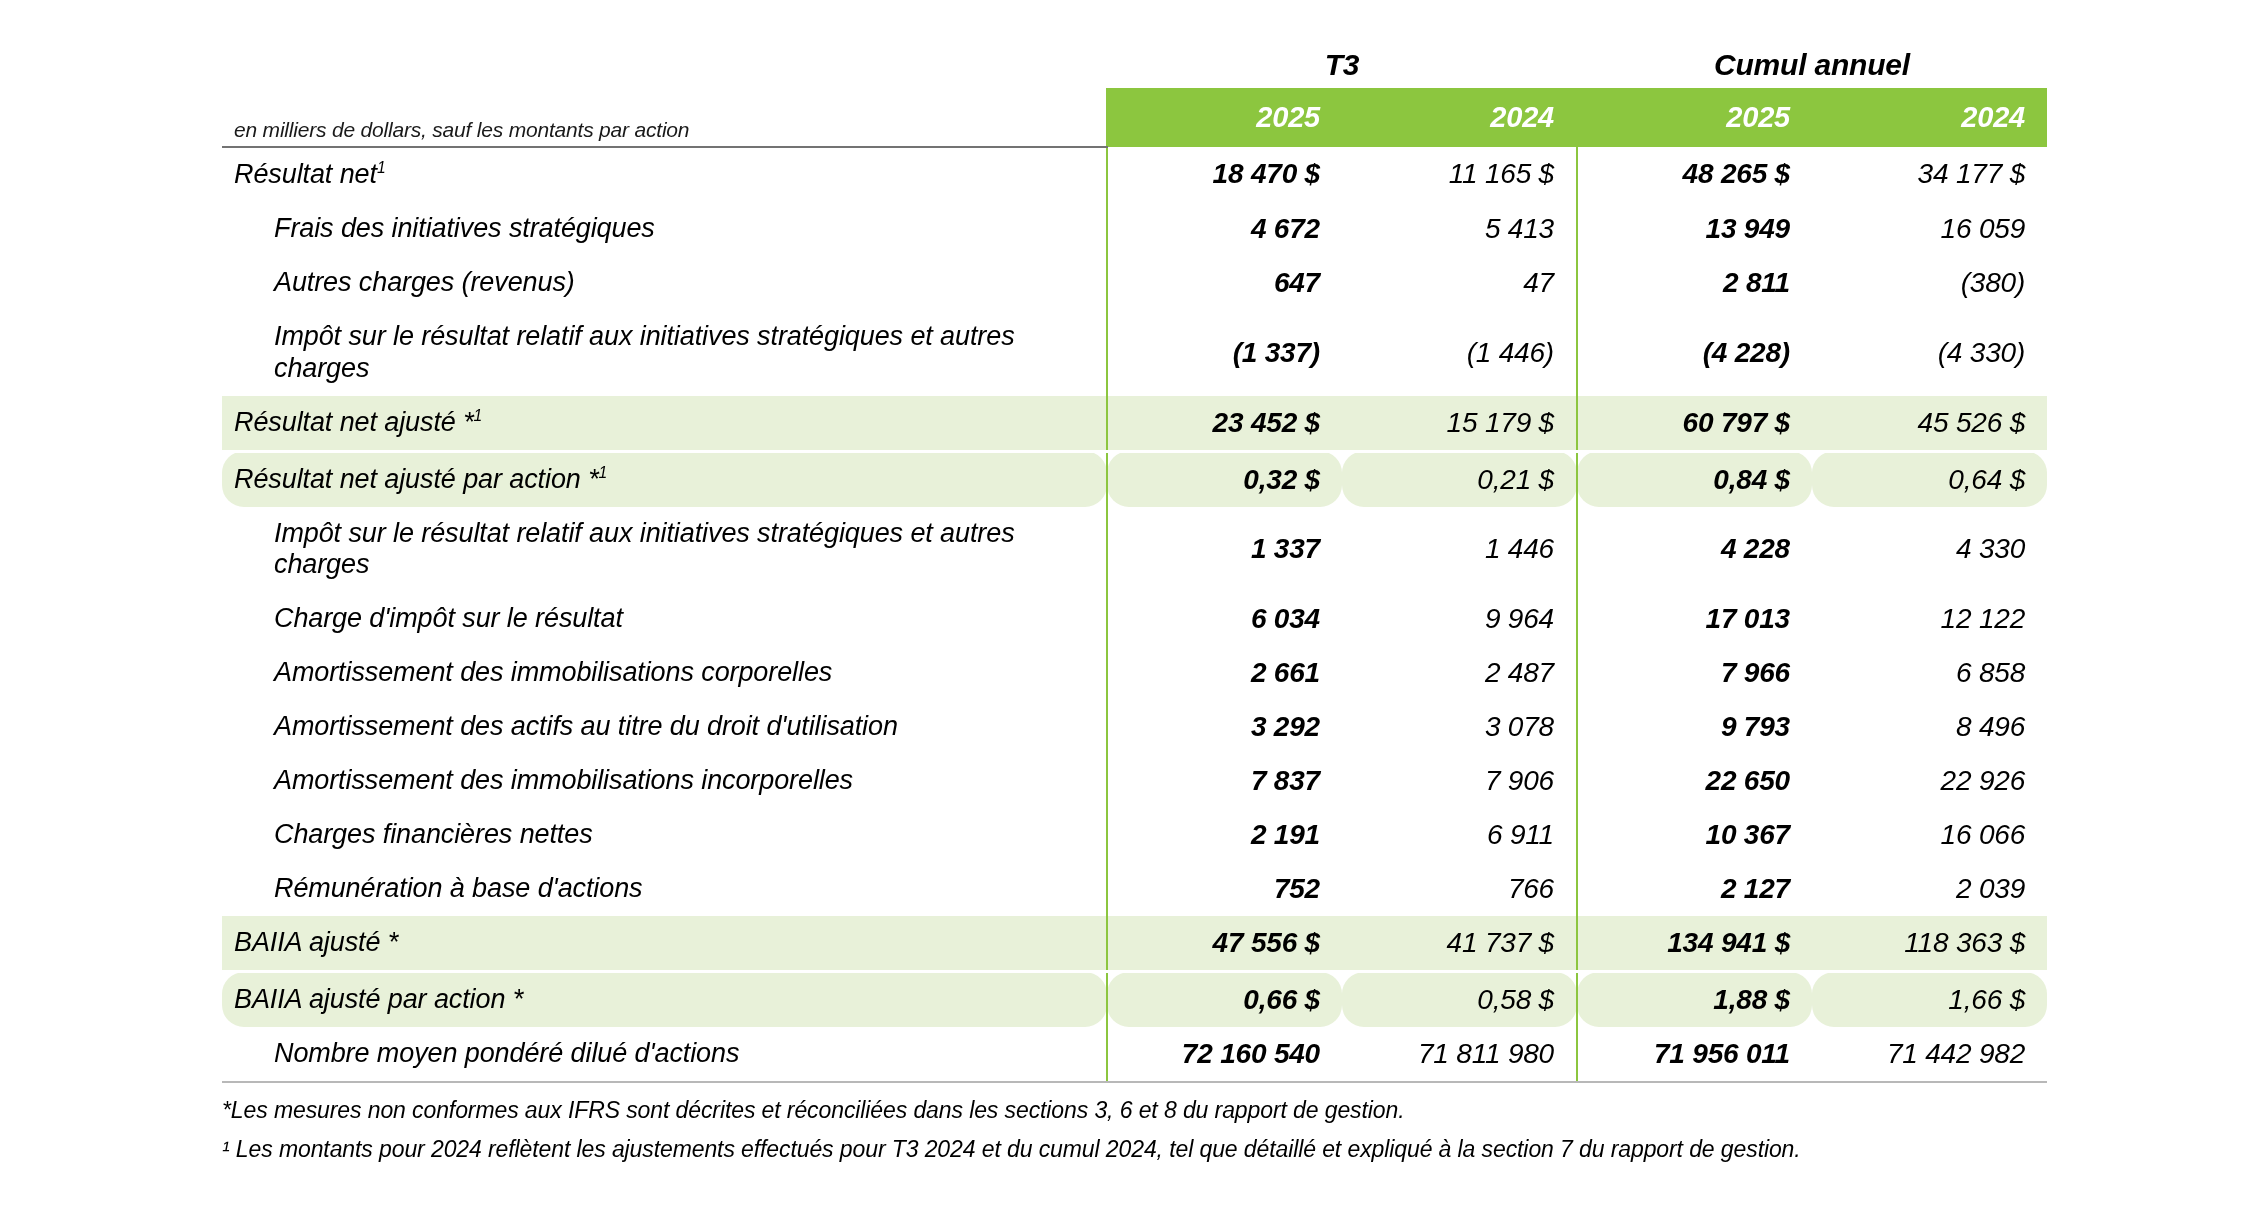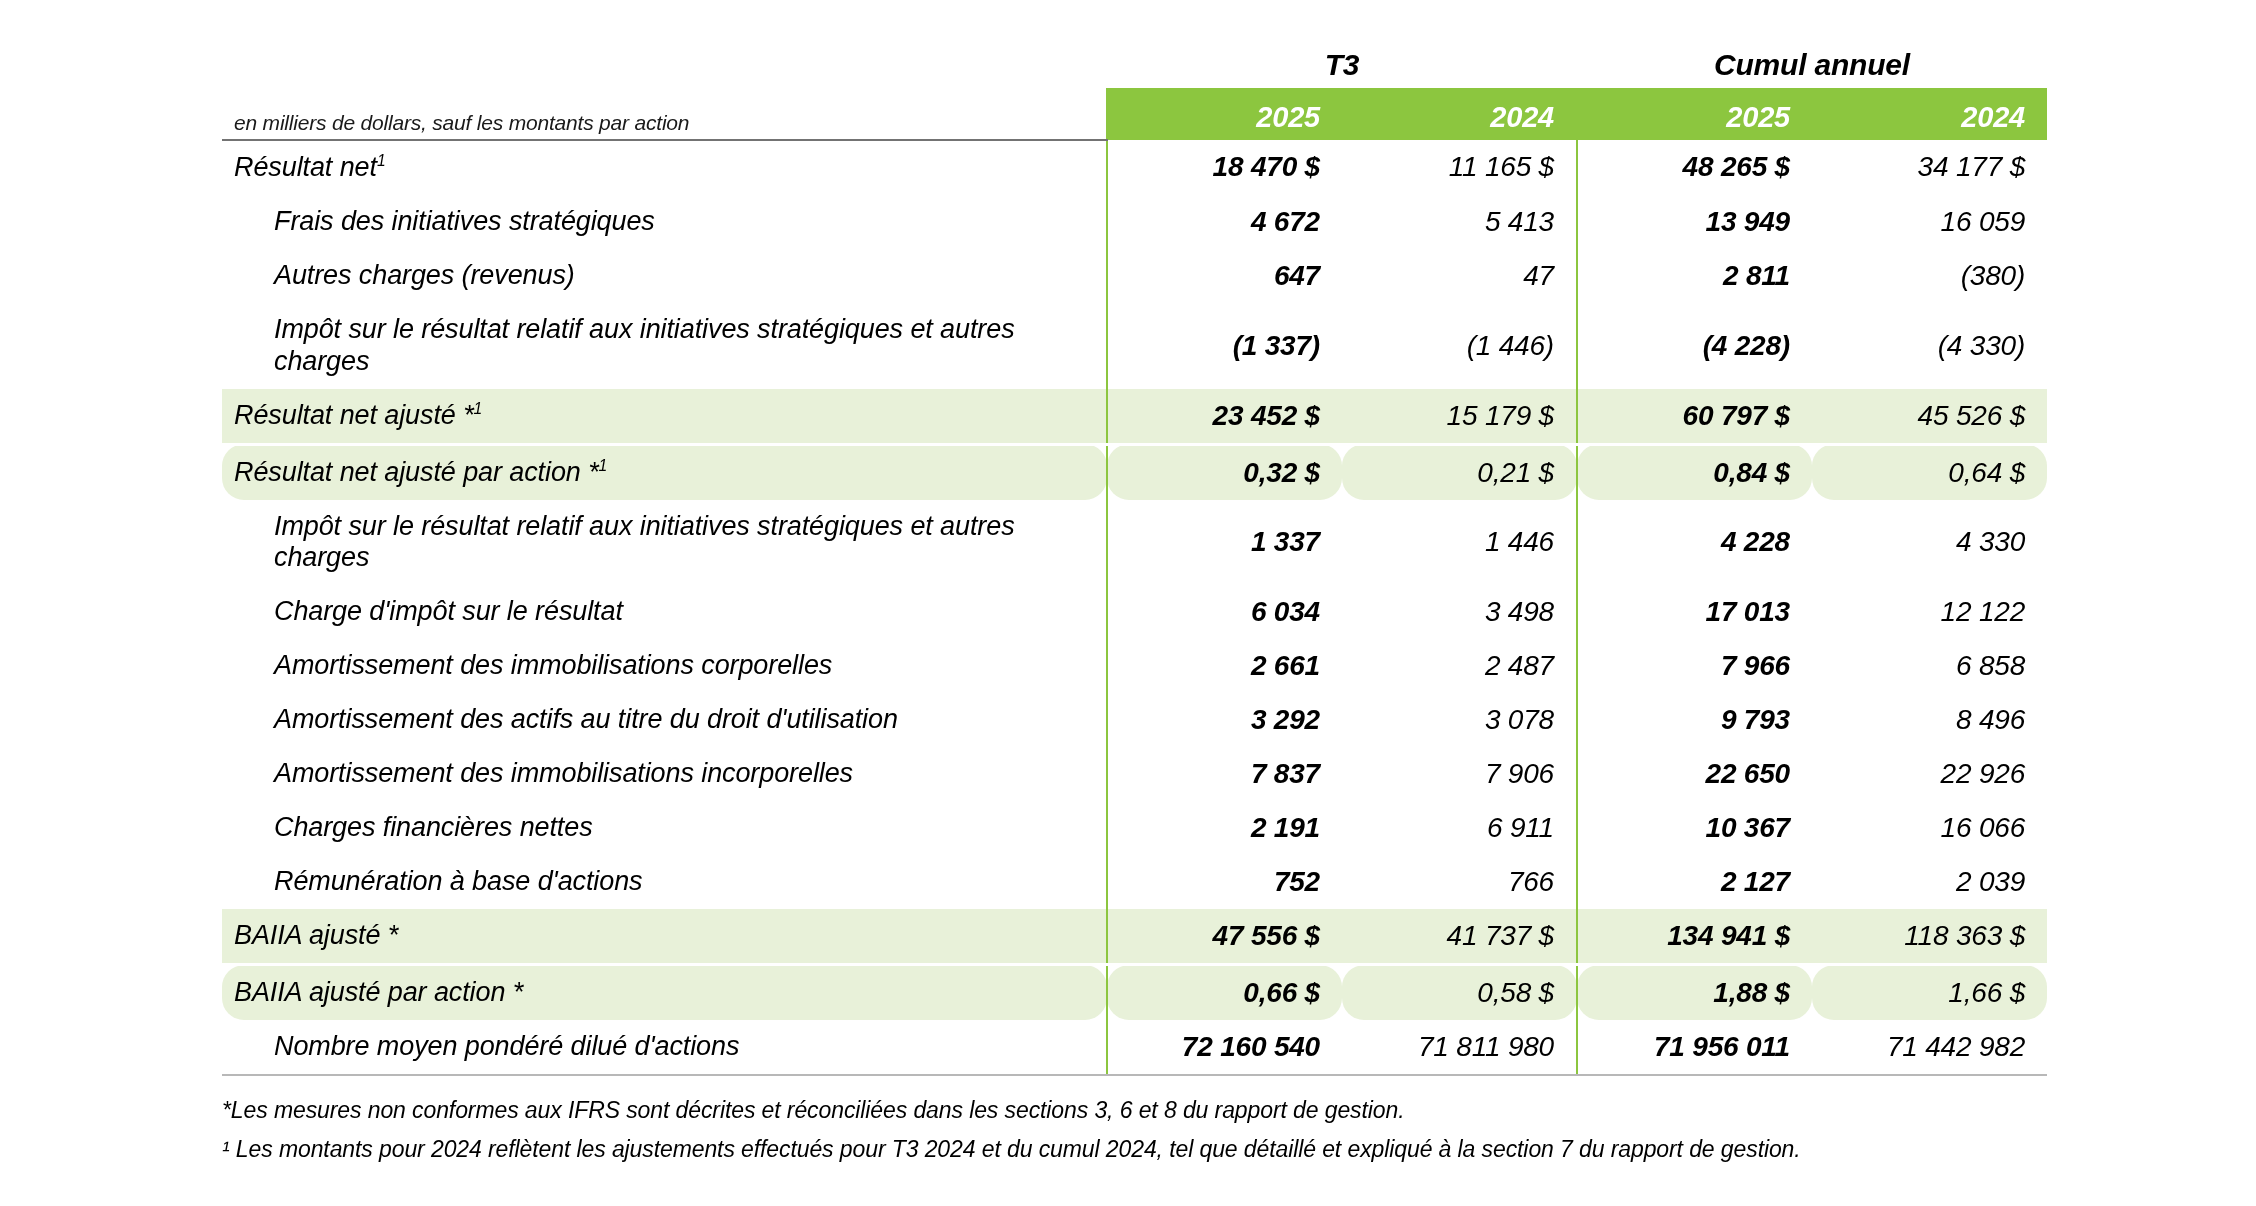--- a/index.html
+++ b/index.html
@@ -55,21 +55,21 @@
   }
   tr.group-head td.blank { background: #ffffff; }
 
   
   tr.year-head td {
     background: #8CC63F;
     color: #ffffff;
     font-size: 29px;
     font-weight: bold;
     text-align: right;
-    padding: 8px 22px 2px 0;
+    padding: 8px 22px 9px 0;
     height: 42px;
     vertical-align: middle;
     letter-spacing: -0.2px;
   }
   tr.year-head td.caption {
     background: #ffffff;
     color: #1a1a1a;
     font-size: 21px;
     font-weight: normal;
     text-align: left;
@@ -210,21 +210,21 @@
           <tr class="plain">
             <td class="label indent">Impôt sur le résultat relatif aux initiatives stratégiques et autres charges</td>
             <td class="num bold sep-left">1 337</td>
             <td class="num">1 446</td>
             <td class="num bold sep-mid">4 228</td>
             <td class="num">4 330</td>
           </tr>
           <tr class="plain">
             <td class="label indent">Charge d'impôt sur le résultat</td>
             <td class="num bold sep-left">6 034</td>
-            <td class="num">3 498</td>
+            <td class="num">9 964</td>
             <td class="num bold sep-mid">17 013</td>
             <td class="num">12 122</td>
           </tr>
           <tr class="plain">
             <td class="label indent">Amortissement des immobilisations corporelles</td>
             <td class="num bold sep-left">2 661</td>
             <td class="num">2 487</td>
             <td class="num bold sep-mid">7 966</td>
             <td class="num">6 858</td>
           </tr>

